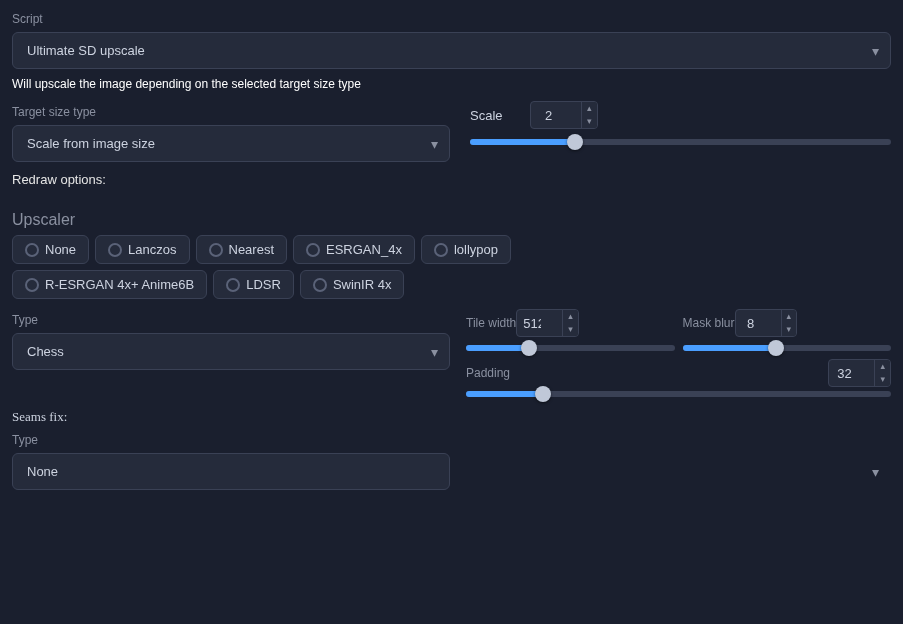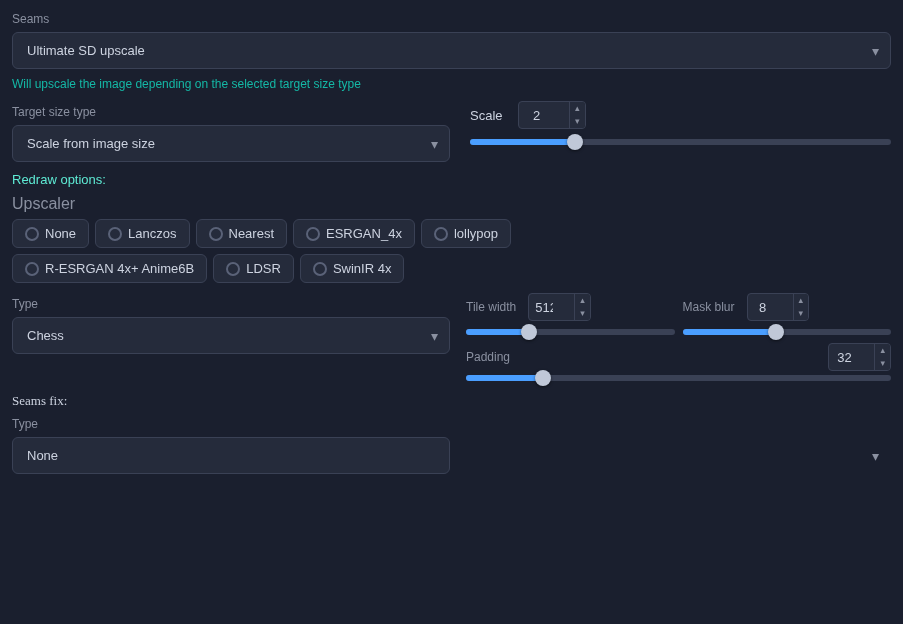--- a/index.html
+++ b/index.html
@@ -35,42 +35,42 @@
     .dropdown-chevron {
       position: absolute;
       right: 12px;
       top: 50%;
       transform: translateY(-50%);
       color: #8a90a0;
       pointer-events: none;
       font-size: 14px;
     }
     .info-text {
-      color: #14b8a6;
+      color: #ffffff;
       font-size: 12px;
       margin: 8px 0 10px 0;
     }
     .target-row {
       display: flex;
       gap: 20px;
       align-items: flex-start;
       margin-bottom: 10px;
     }
     .target-left {
       flex: 0 0 438px;
     }
     .target-right {
       flex: 1;
       display: flex;
       flex-direction: column;
     }
     .scale-row {
       display: flex;
       align-items: center;
-      gap: 8px;
+      gap: 20px;
       margin-bottom: 6px;
     }
     .scale-label {
       font-size: 13px;
       color: #cdd3e0;
       flex: 0 0 40px;
     }
     .number-input-wrapper {
       display: flex;
       align-items: center;
@@ -101,22 +101,22 @@
       cursor: pointer;
       font-size: 9px;
       padding: 2px 5px;
       line-height: 1;
     }
     .redraw-section {
       margin-top: 10px;
     }
     .redraw-title {
       font-size: 13px;
-      color: #5eead4;
-      margin-bottom: 8px;
+      color: #e5e5e5;
+      margin-bottom: 24px;
     }
     .upscaler-label {
       color: #8a90a0;
       font-size: 16px;
       margin-bottom: 6px;
     }
     .radio-group {
       display: flex;
       flex-wrap: wrap;
       gap: 6px;
@@ -247,29 +247,29 @@
       background: #c0c8d8;
       border-radius: 50%;
       position: absolute;
       top: 50%;
       transform: translate(-50%, -50%);
       box-shadow: 0 1px 3px rgba(0,0,0,0.5);
     }
     .flex-row {
       display: flex;
       align-items: center;
-      gap: 12px;
+      gap: 0;
     }
     .spacer { flex: 1; }
   </style>
 </head>
 <body>
 
 <div>
-  <div class="section-label">Seams</div>
+  <div class="section-label">Script</div>
   <div class="dropdown-wrapper">
     <select class="dropdown">
       <option>Ultimate SD upscale</option>
     </select>
     <span class="dropdown-chevron">▾</span>
   </div>
 </div>
 
 <div class="info-text">Will upscale the image depending on the selected target size type</div>
 

